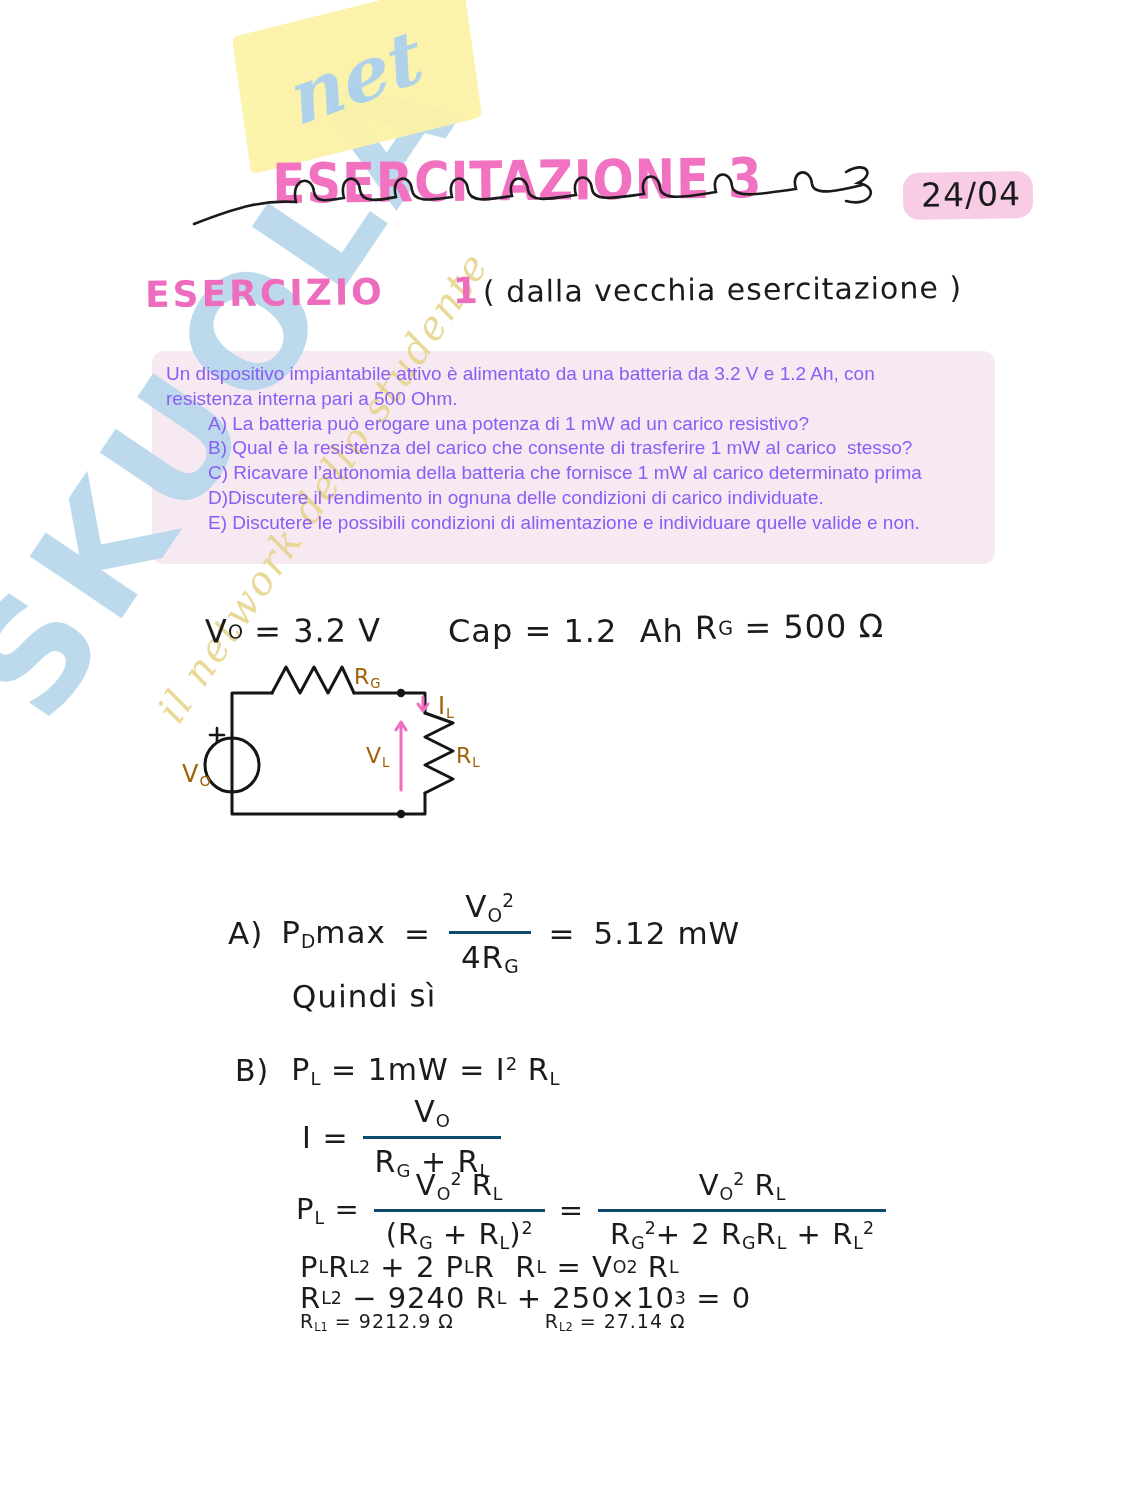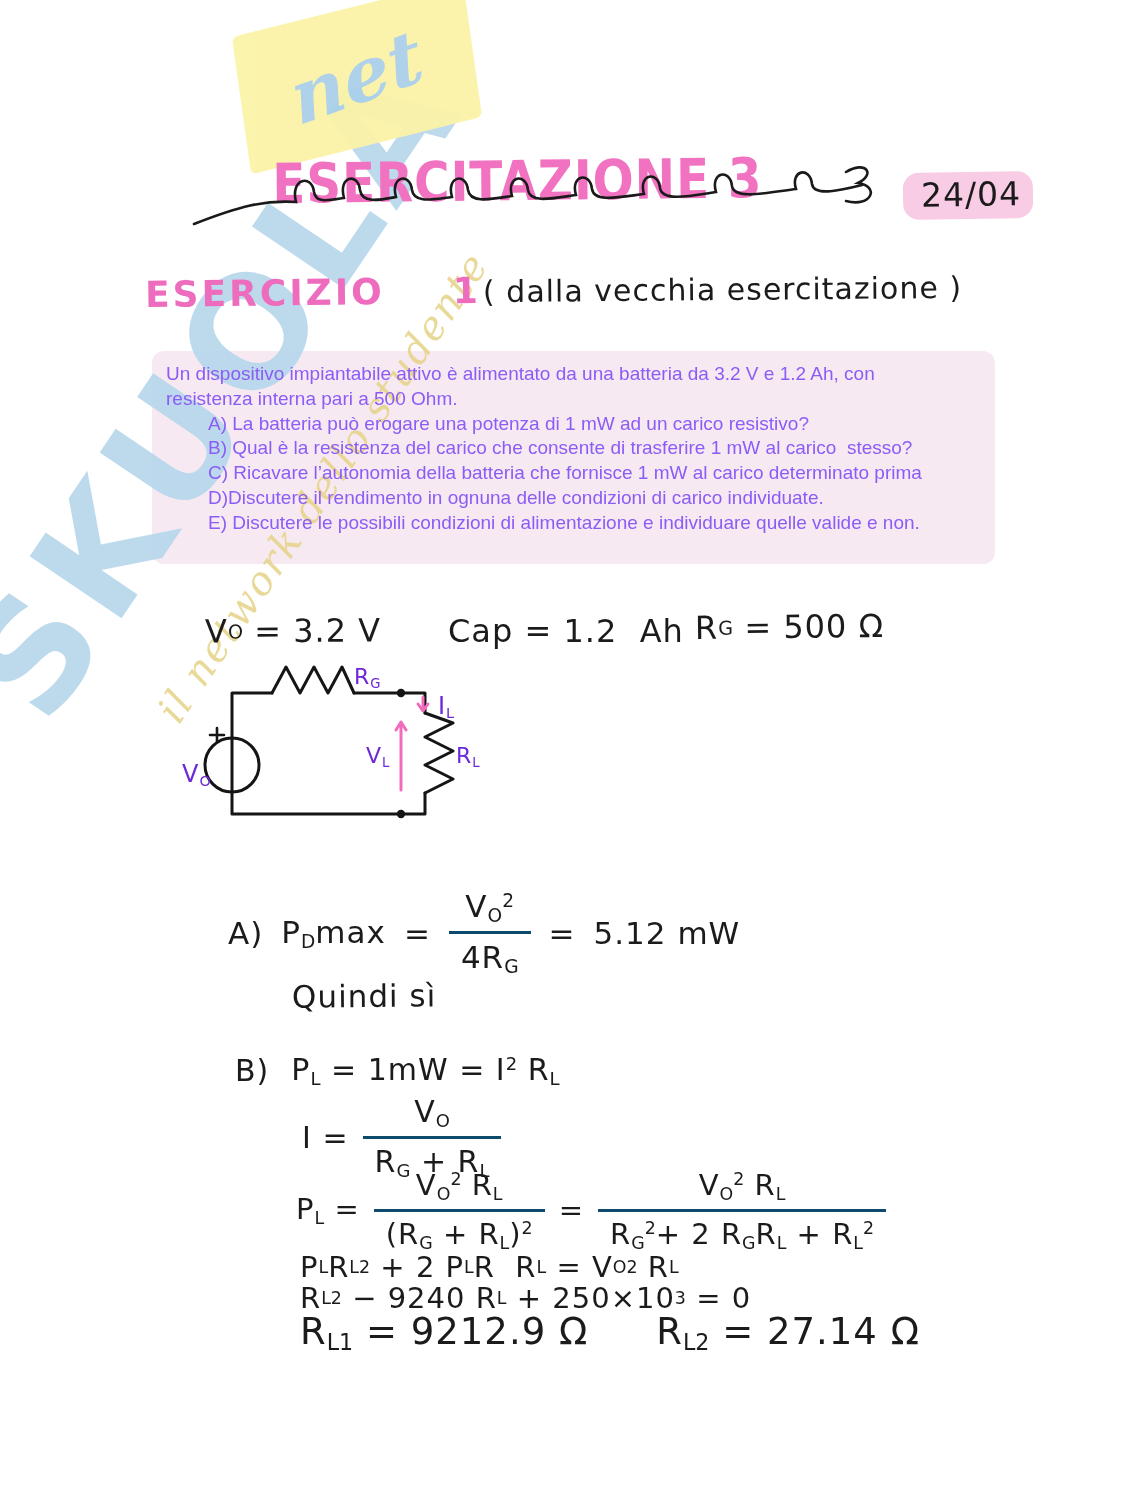--- a/index.html
+++ b/index.html
@@ -42,21 +42,21 @@
   .pitems{margin-left:42px;}
   
   .hw{color:#1b1b1b;letter-spacing:1px;z-index:3;}
   .row{position:absolute;display:flex;align-items:center;white-space:pre;}
   sub{font-size:.6em;vertical-align:-.28em;letter-spacing:0;}
   sup{font-size:.6em;vertical-align:.55em;letter-spacing:0;}
   .frac{display:inline-flex;flex-direction:column;align-items:center;}
   .frac .num{padding:0 12px 5px;text-align:right;}
   .frac .den{border-top:3px solid #0c4a6e;padding:5px 12px 0;}
   .pink{color:#f26cbe;}
-  .circ-label{position:absolute;z-index:3;font-size:22px;letter-spacing:1px;color:#6d28d9;}
+  .circ-label{position:absolute;z-index:3;font-size:22px;letter-spacing:1px;color:#a16207;}
 </style>
 </head>
 <body>
 
 <div id="page">
 
   <div class="box-bg"></div>
 
   <div class="wm wm-brand">SKUOLA</div>
   <div class="wm wm-tag">
@@ -151,18 +151,18 @@
     </span>
     <span>=</span>
     <span class="frac">
       <span class="num"><span>V</span><sub>O</sub><sup>2</sup><span> R</span><sub>L</sub></span>
       <span class="den"><span>R</span><sub>G</sub><sup>2</sup><span>+ 2 R</span><sub>G</sub><span>R</span><sub>L</sub><span> + R</span><sub>L</sub><sup>2</sup></span>
     </span>
   </div>
 
   <div class="row hw" style="left:300px;top:1250px;font-size:29px;"><span>P</span><sub>L</sub><span>R</span><sub>L</sub><sup>2</sup><span> + 2 P</span><sub>L</sub><span>R  R</span><sub>L</sub><span> = V</span><sub>O</sub><sup>2</sup><span> R</span><sub>L</sub></div>
   <div class="row hw" style="left:300px;top:1281px;font-size:29px;"><span>R</span><sub>L</sub><sup>2</sup><span> − 9240 R</span><sub>L</sub><span> + 250×10</span><sup>3</sup><span> = 0</span></div>
-  <div class="row hw" style="left:300px;top:1310px;font-size:37px;gap:68px;">
+  <div class="row hw" style="left:300px;top:1310px;font-size:19px;gap:91px;">
     <span><span>R</span><sub>L1</sub><span> = 9212.9 Ω</span></span>
     <span><span>R</span><sub>L2</sub><span> = 27.14 Ω</span></span>
   </div>
 
 </div>
 
 </body></html>

